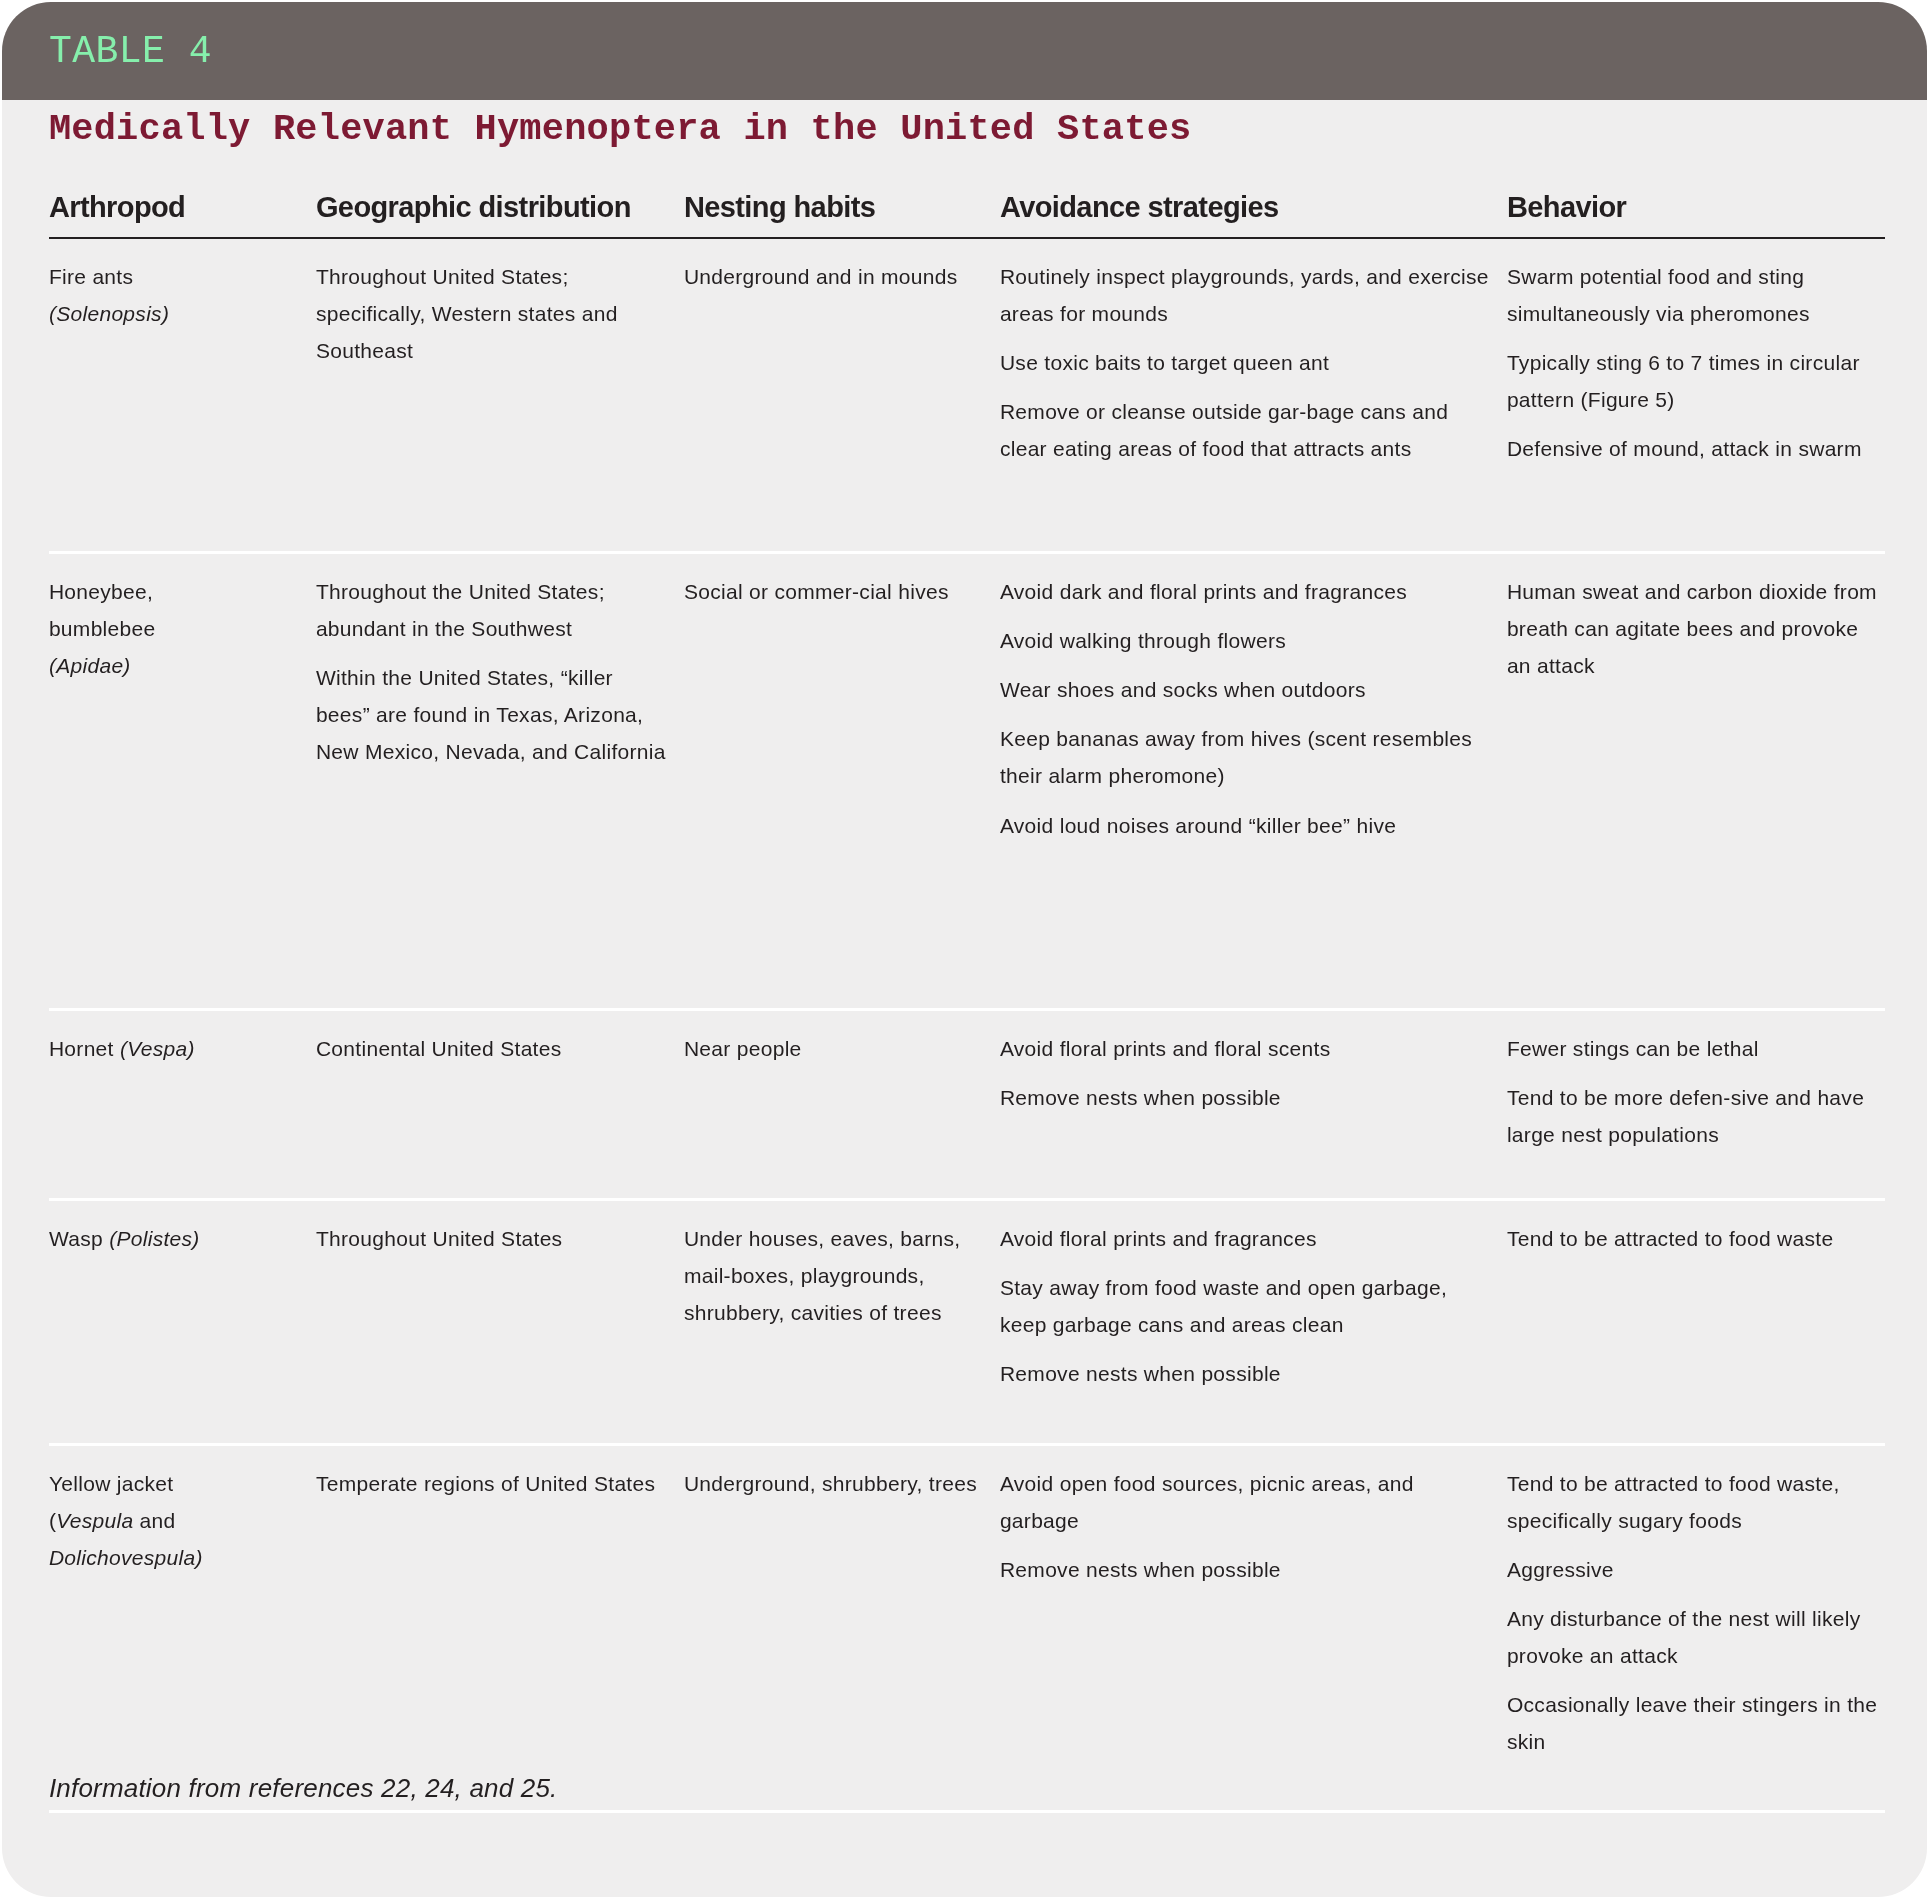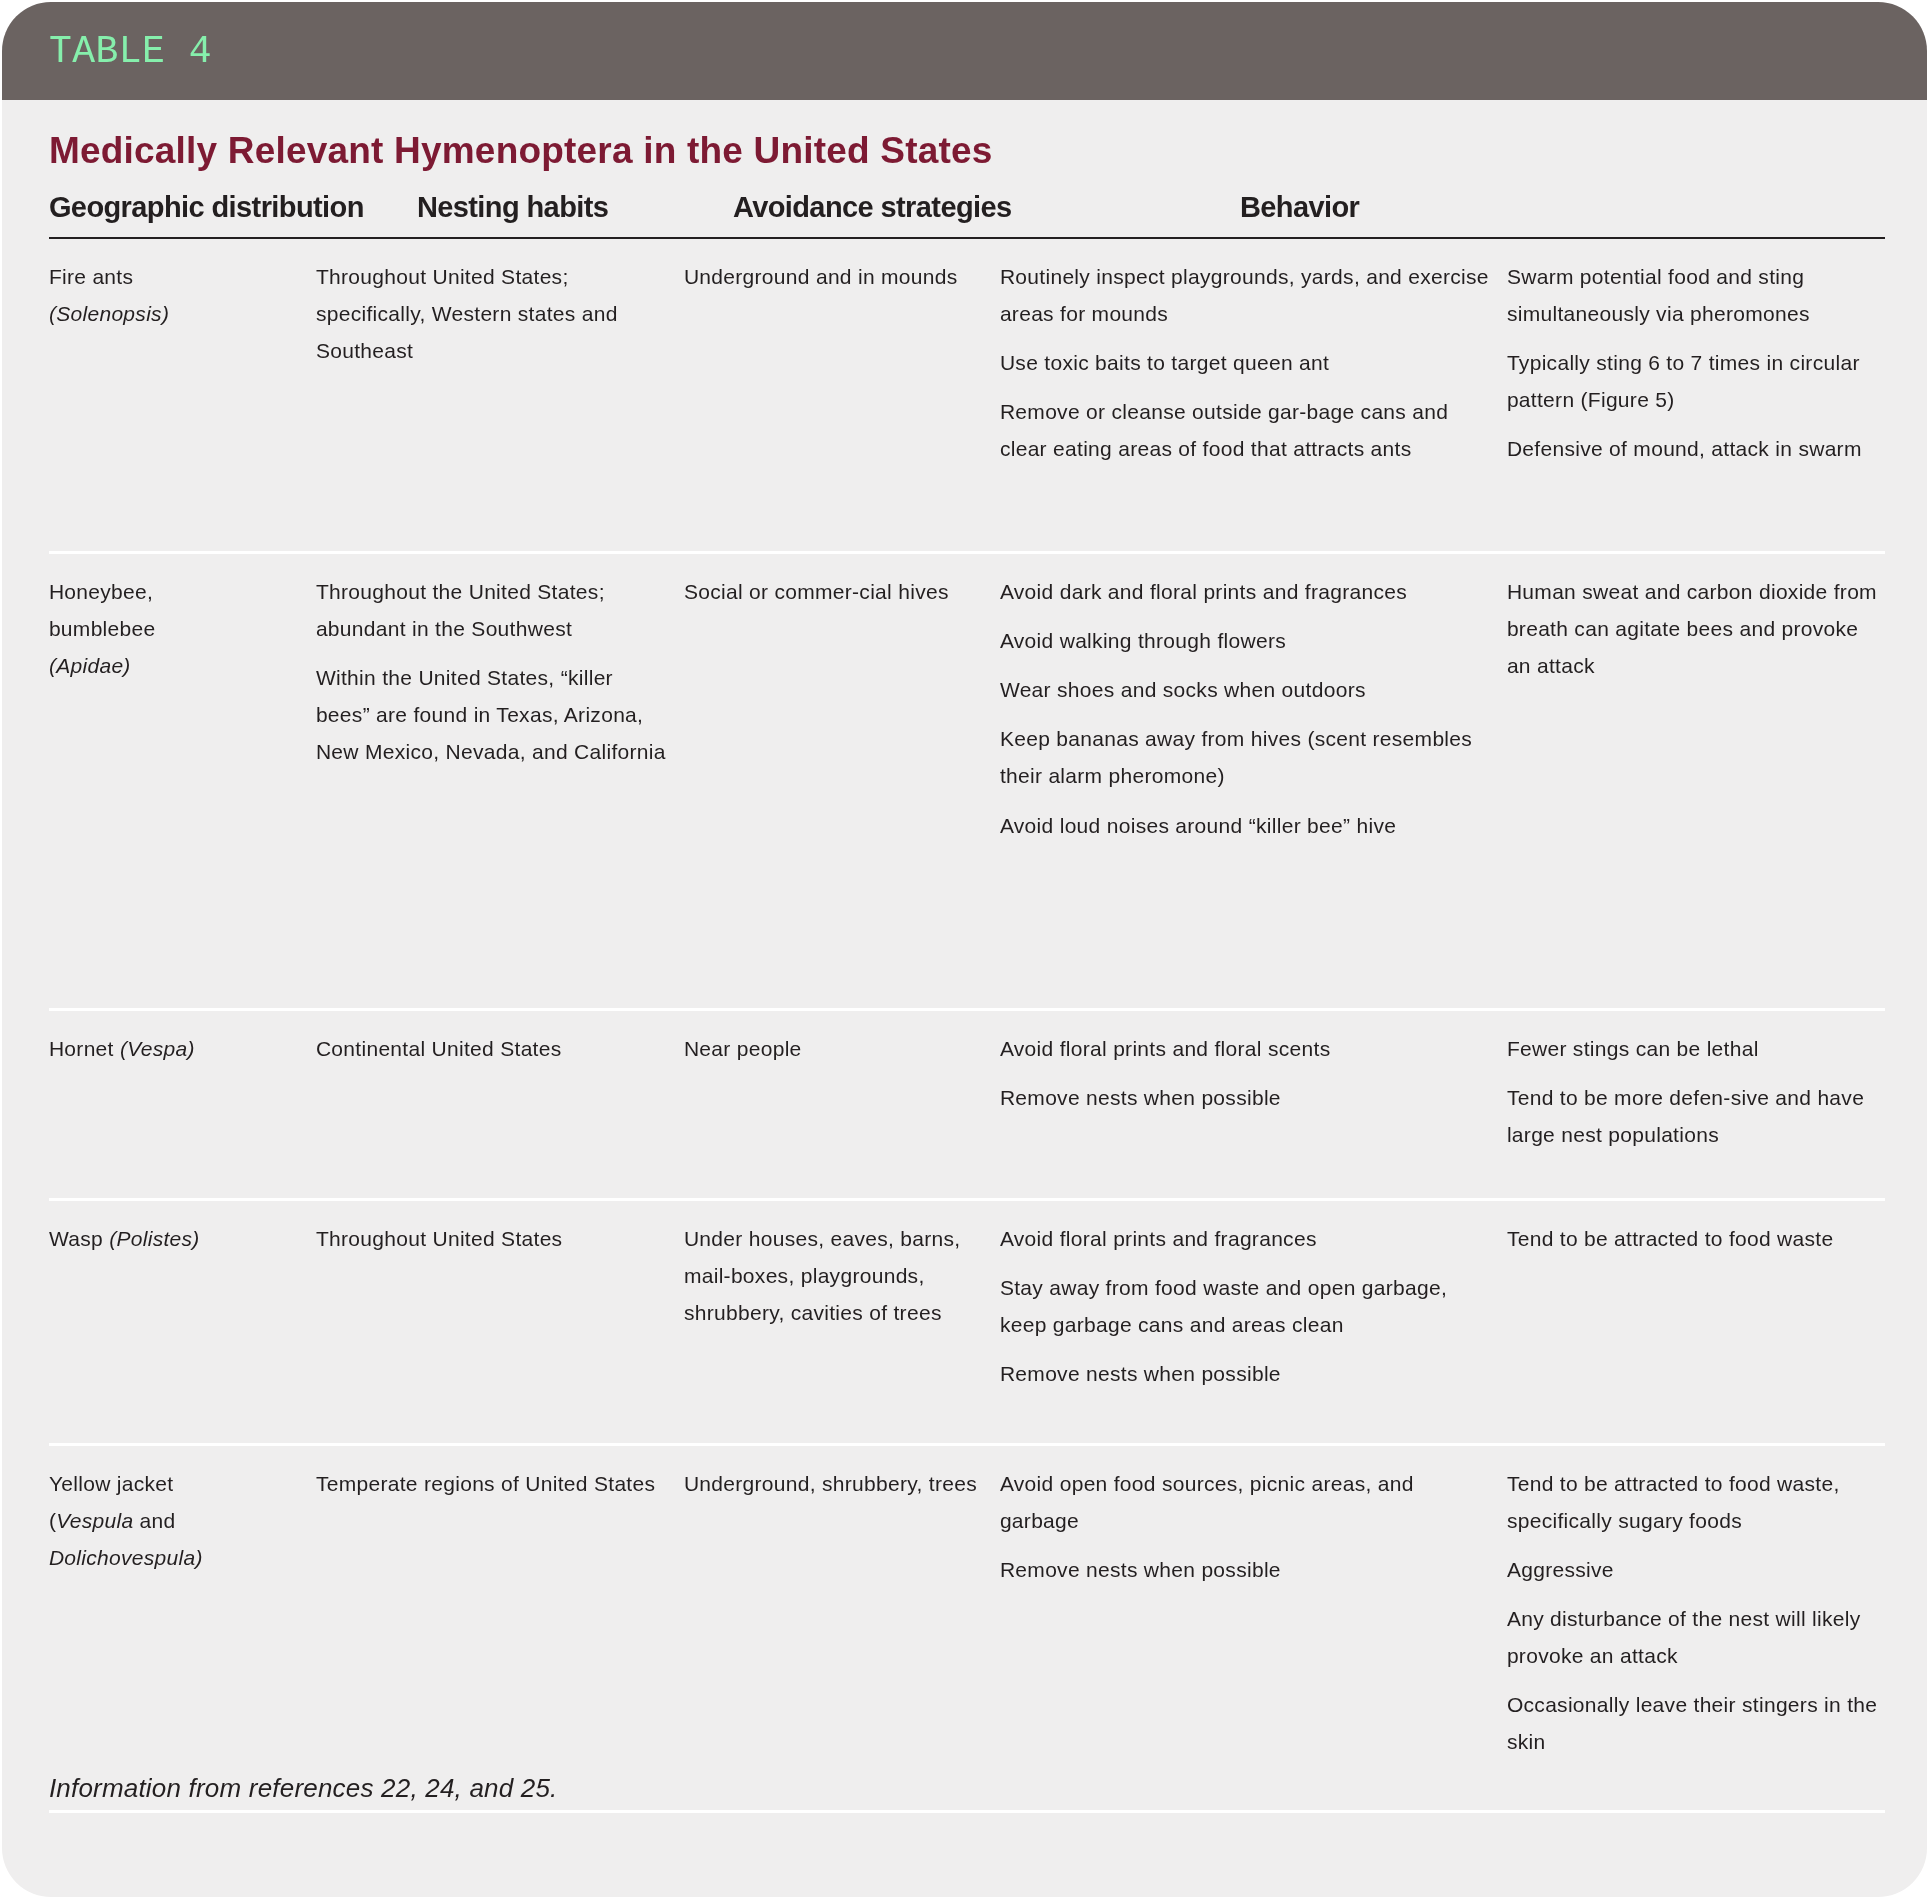--- a/index.html
+++ b/index.html
@@ -39,22 +39,22 @@
     top: 28px;
     font-family: Liberation Mono, monospace;
     font-size: 38px;
     line-height: 43px;
     color: #86efac;
     letter-spacing: 0.5px;
   }
   .table-title {
     position: absolute;
     left: 47px;
-    top: 125px;
-    font-family: Liberation Sans, sans-serif;
+    top: 104px;
+    font-family: Liberation Mono, monospace;
     font-weight: bold;
     font-size: 37px;
     line-height: 47px;
     color: #7d1a33;
     letter-spacing: 0.2px;
   }
   .tbl {
     position: absolute;
     left: 47px;
     top: 179px;
@@ -123,20 +123,21 @@
 
 <div class="card">
   <div class="card-header">
     <div class="table-label">TABLE 4</div>
   </div>
 
   <div class="table-title">Medically Relevant Hymenoptera in the United States</div>
 
   <div class="tbl">
     <div class="thead">
+      <div class="th col0 cell-pad">Arthropod</div>
       <div class="th col1 cell-pad">Geographic distribution</div>
       <div class="th col2 cell-pad">Nesting habits</div>
       <div class="th col3 cell-pad">Avoidance strategies</div>
       <div class="th col4">Behavior</div>
     </div>
 
     <div id="tbody">
         <div class="trow row-0">
           <div class="td col0 cell-pad"><span>Fire ants</span><br><span class="it">(Solenopsis)</span></div>
           <div class="td col1 cell-pad">

